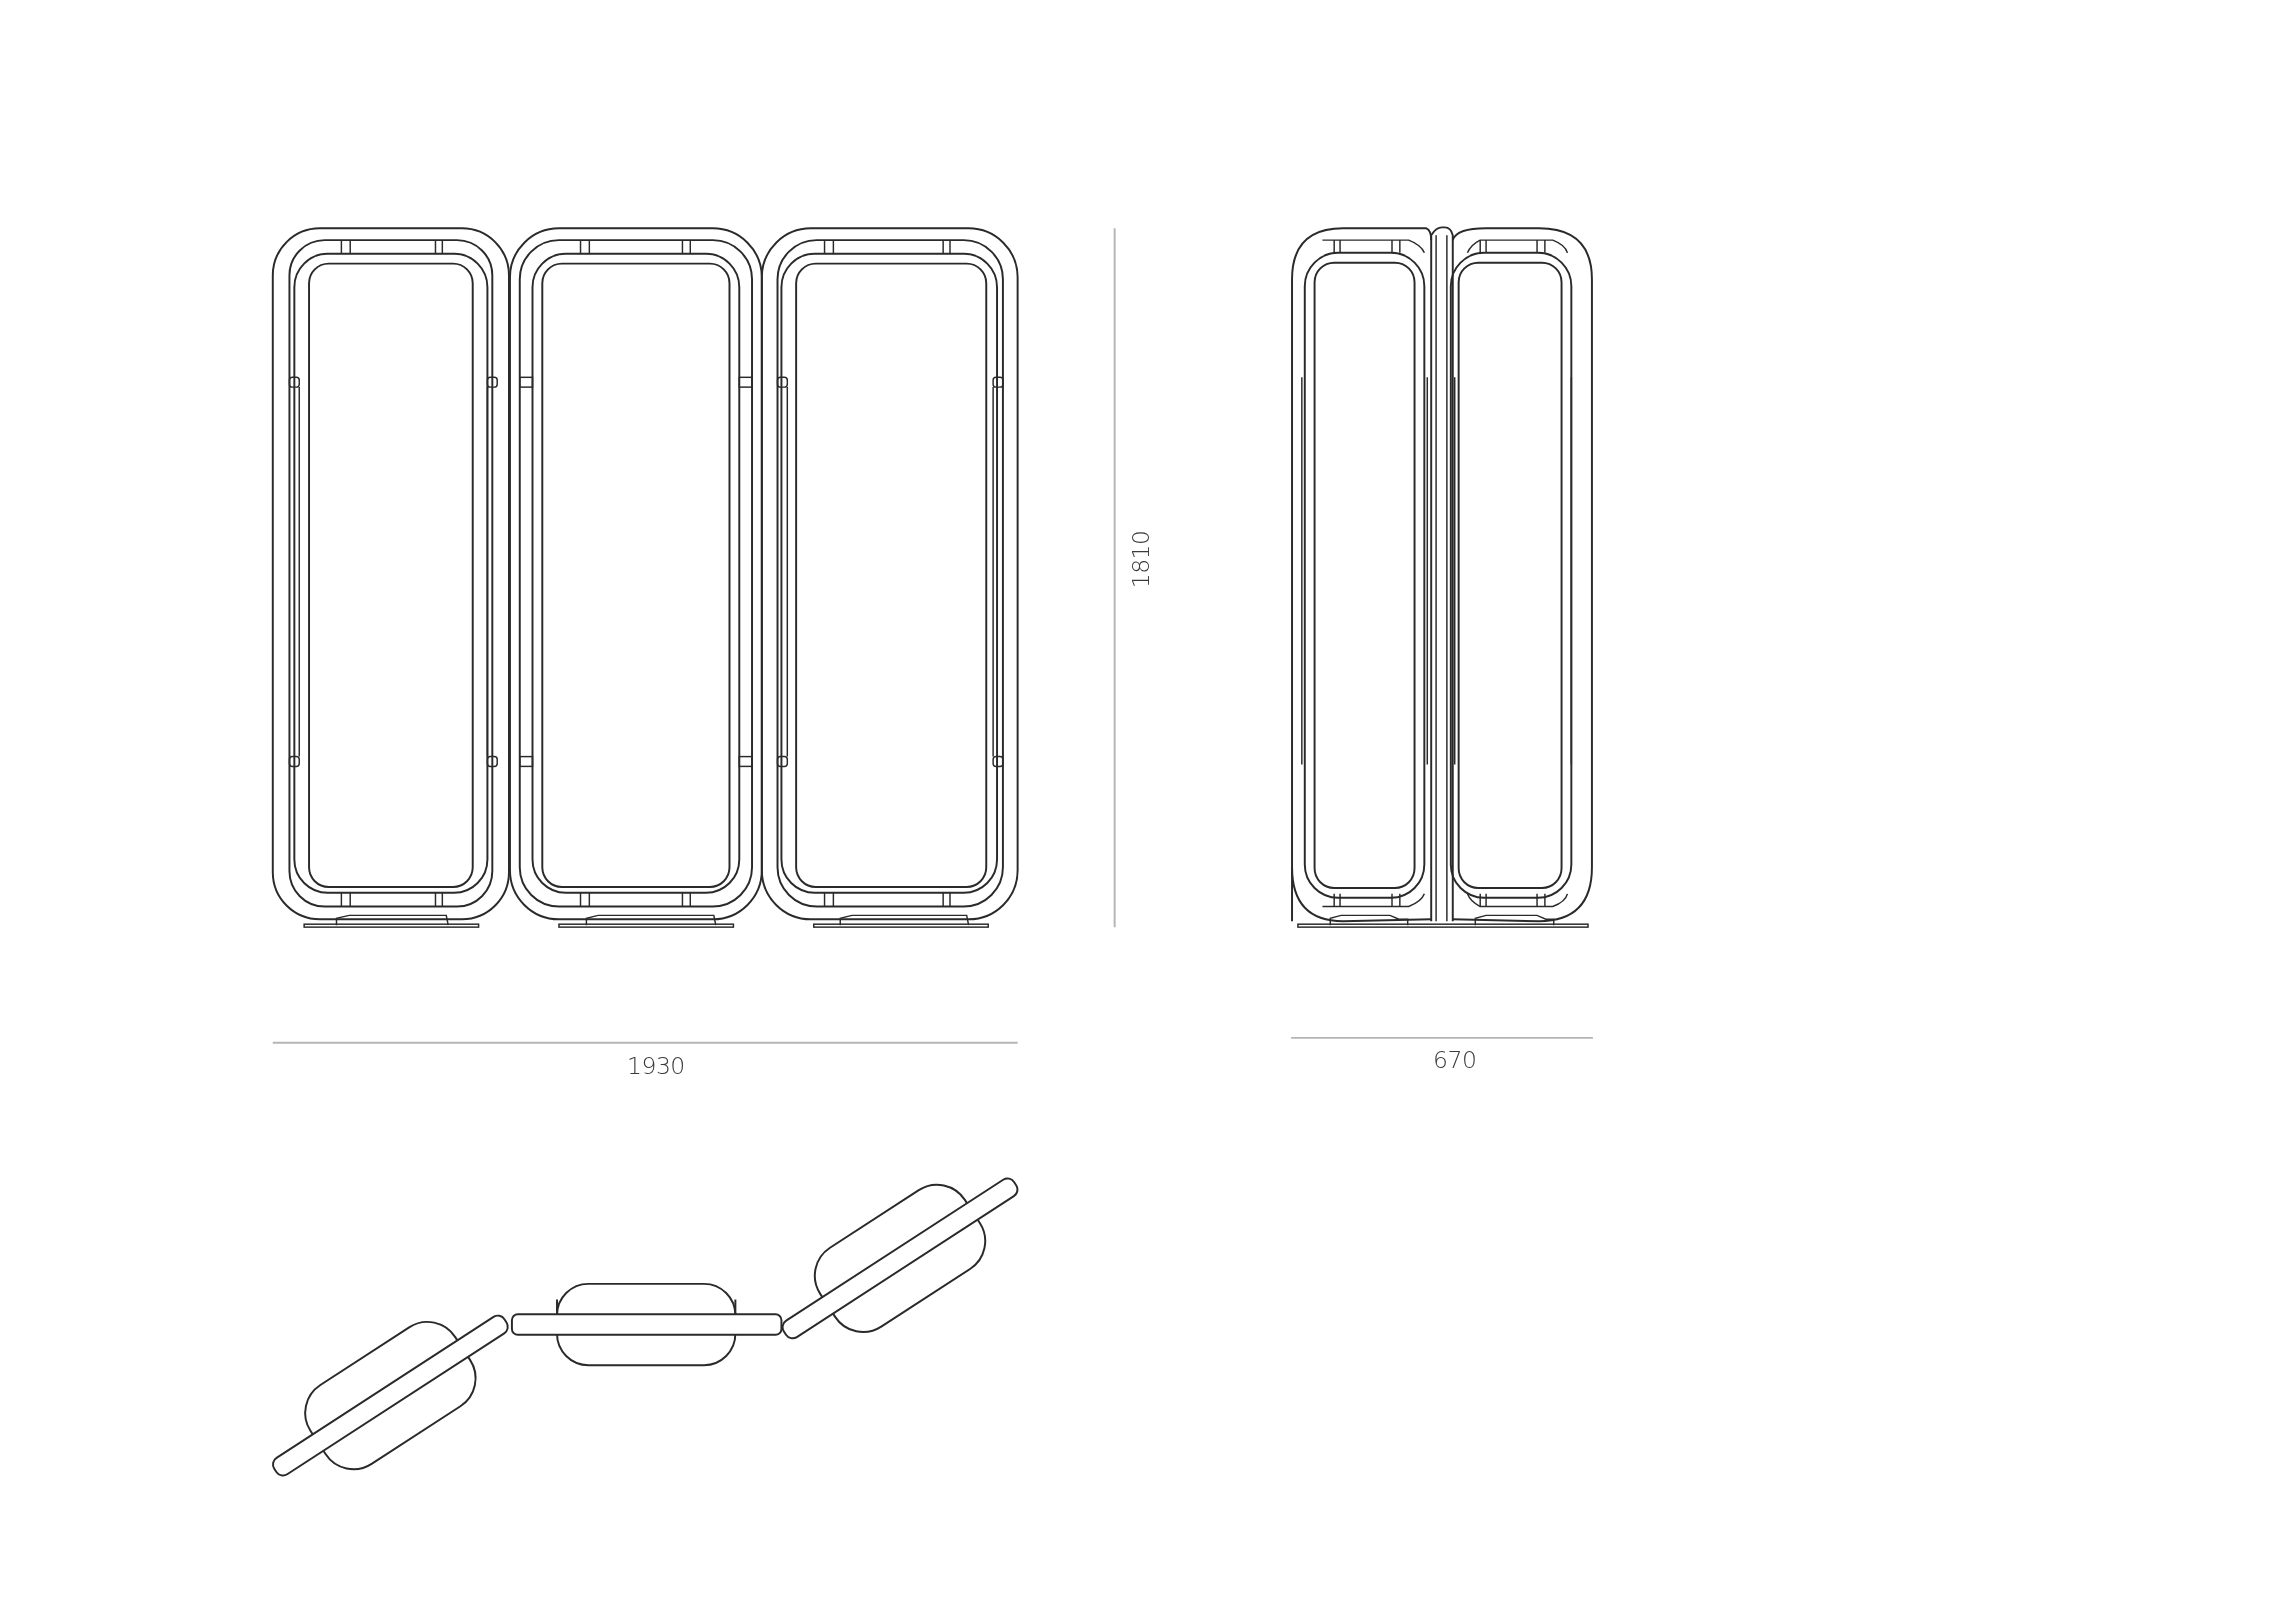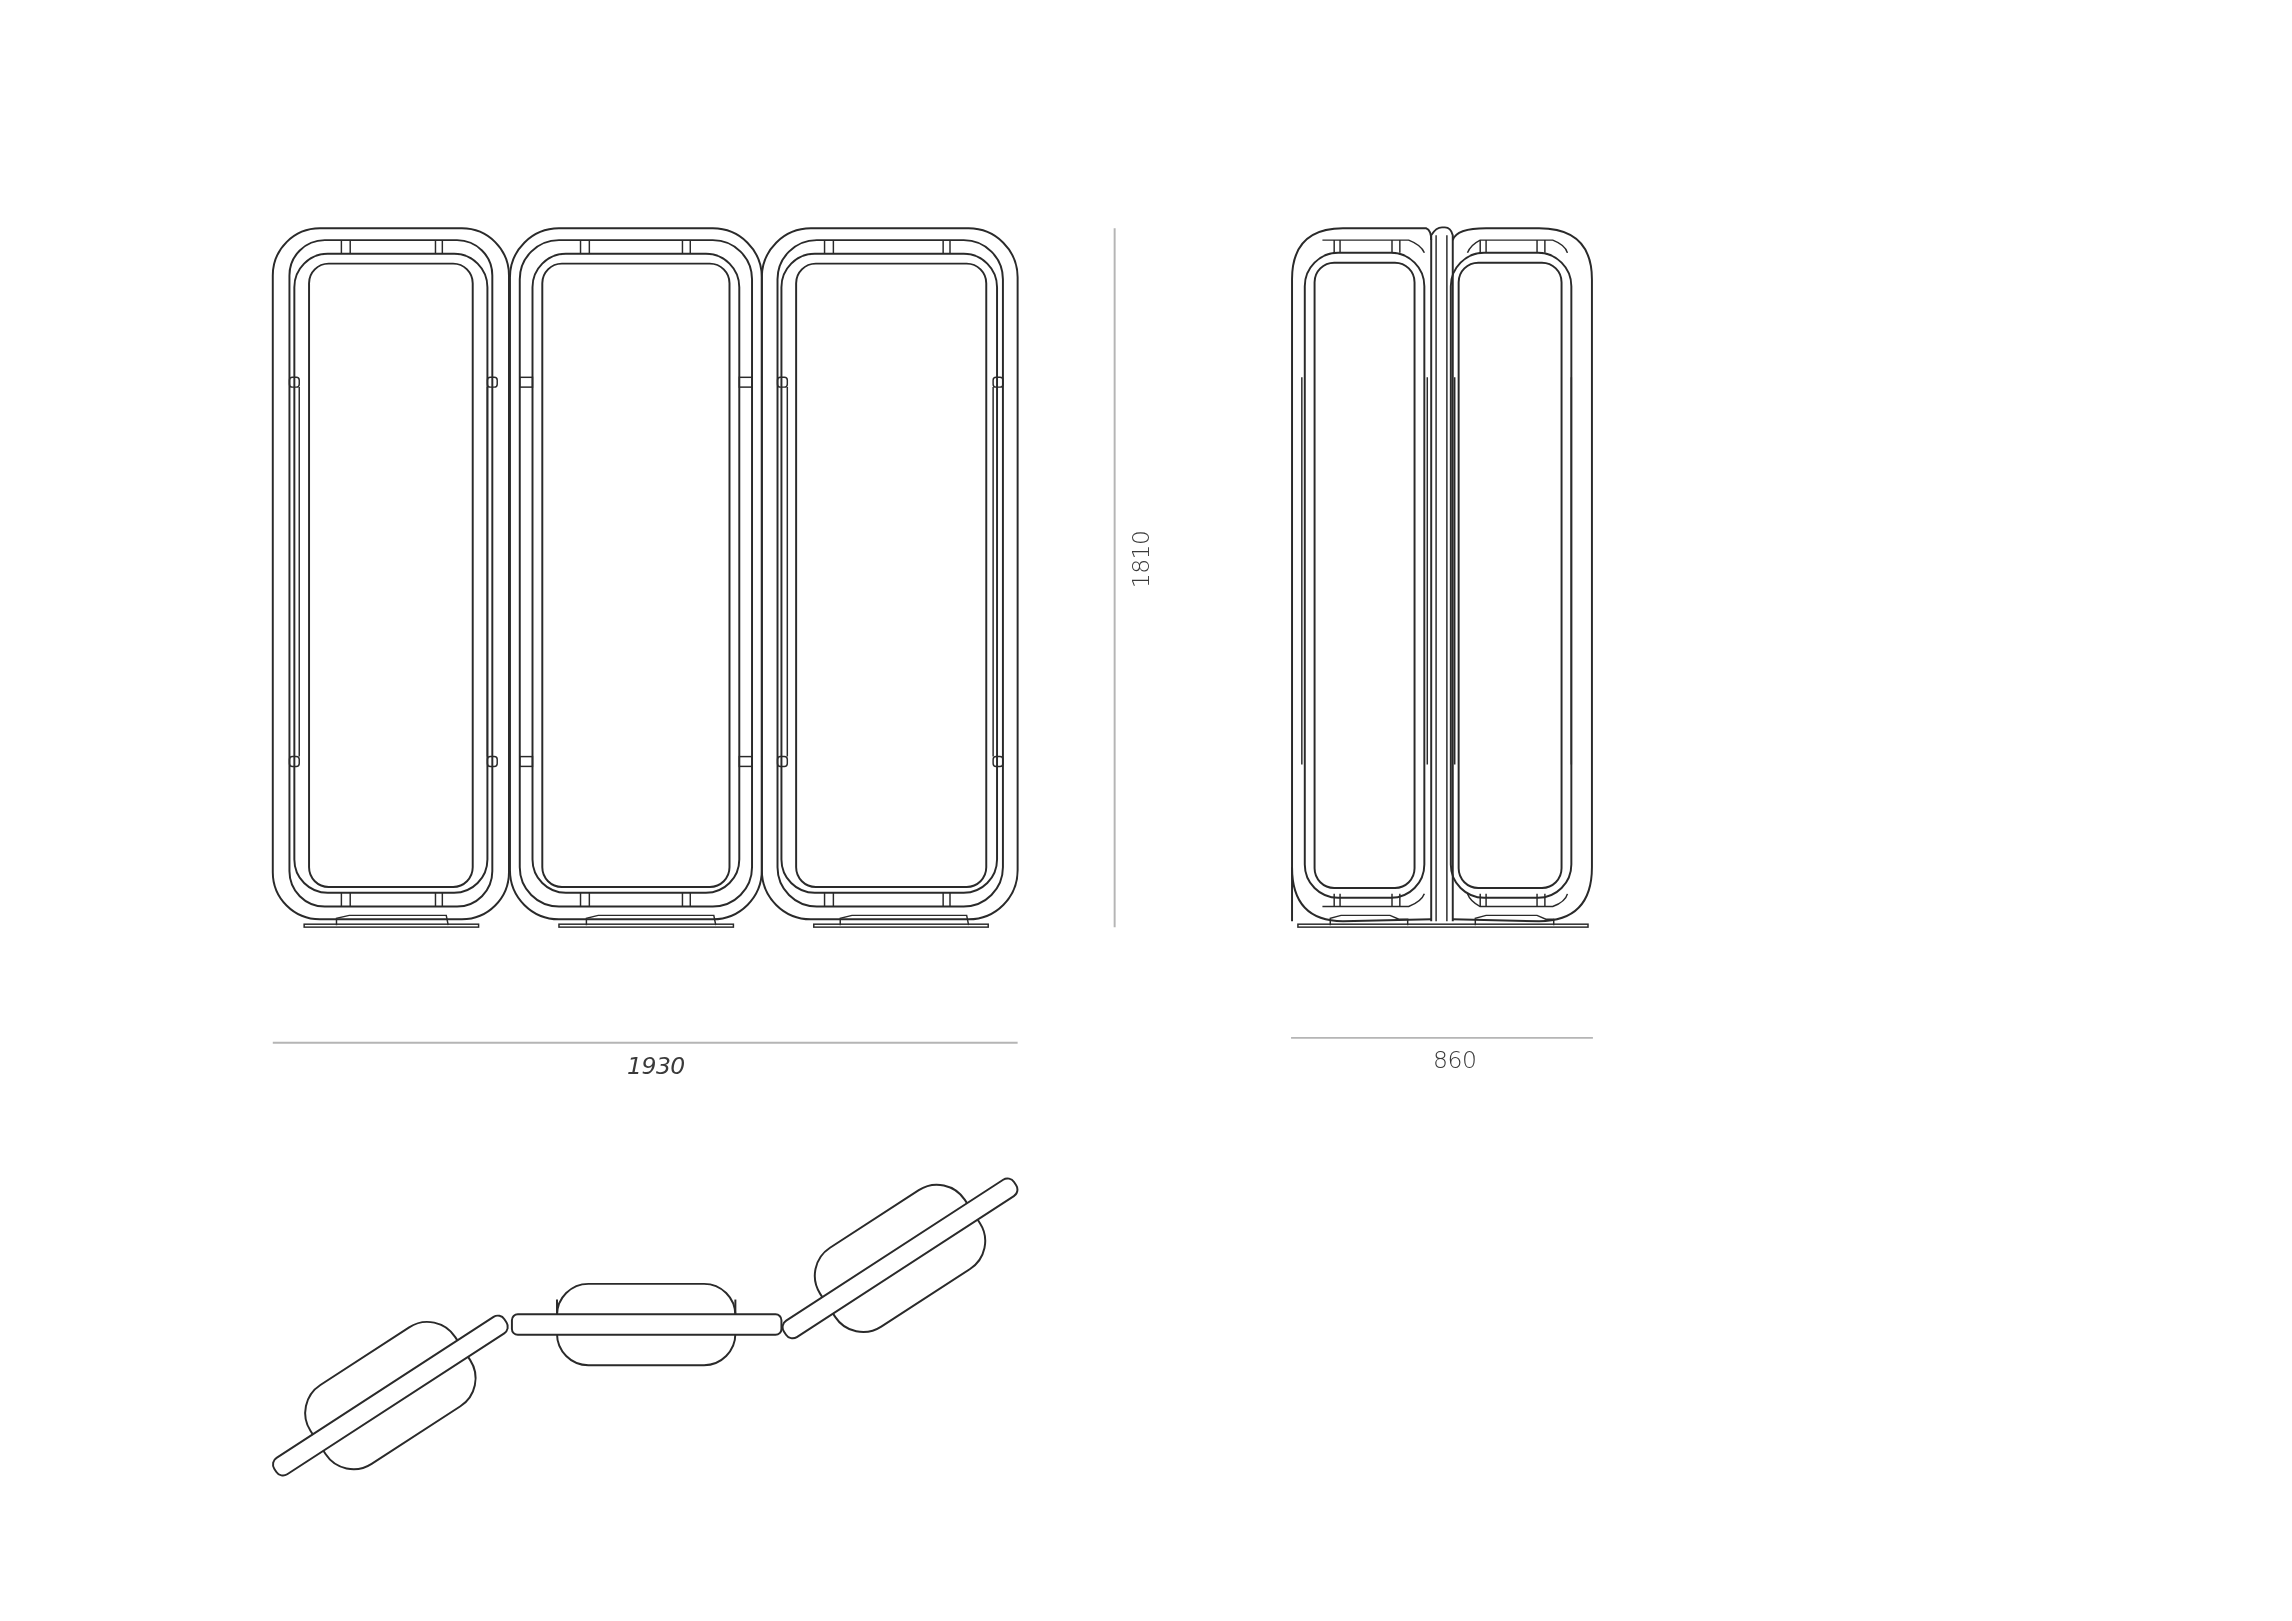--- a/index.html
+++ b/index.html
@@ -2,21 +2,21 @@
 <html><head>
   <meta charset="utf-8">
   <style>
     html, body { margin: 0; padding: 0; background: #ffffff; }
     body { width: 2293px; height: 1621px; position: relative; overflow: hidden; font-family: "DejaVu Sans", sans-serif; }
     svg.drawing { position: absolute; left: 0; top: 0; }
     .ln { fill: none; stroke: #2a2a2a; stroke-width: 2; }
     .ln-thin { fill: none; stroke: #2a2a2a; stroke-width: 1.5; }
     .dim { stroke: #b5b5b5; stroke-width: 2; }
     .dim-label { position: absolute; color: #3a3a3a; font-family: "DejaVu Sans", sans-serif; font-weight: 300; font-size: 23.5px; letter-spacing: -0.5px; white-space: nowrap; }
-    #dim-width { left: 627px; top: 1052px; font-style: italic; }
+    #dim-width { left: 627px; top: 1052px; }
     #dim-depth { left: 1433px; top: 1046px; }
     #dim-height { left: 1121px; top: 555px; transform: rotate(-90deg); transform-origin: 19.6px 13.7px; }
   </style>
 </head>
 <body>
 
 <svg class="drawing" width="2293" height="1621" viewBox="0 0 2339 1654" xmlns="http://www.w3.org/2000/svg">
 
   <g>
 
@@ -158,15 +158,15 @@
     </g>
 
     <g transform="translate(918 1284) rotate(-33)">
       <rect class="ln" x="-88" y="-48" width="176" height="96" rx="34" ry="34"></rect>
       <rect class="ln" x="-140" y="-10" width="280" height="20" rx="8" ry="8" style="fill:#ffffff"></rect>
     </g>
   </g>
 </svg>
 
 <div class="dim-label" id="dim-width">1930</div>
-<div class="dim-label" id="dim-depth">860</div>
+<div class="dim-label" id="dim-depth">670</div>
 <div class="dim-label" id="dim-height">1810</div>
 
 
 </body></html>

